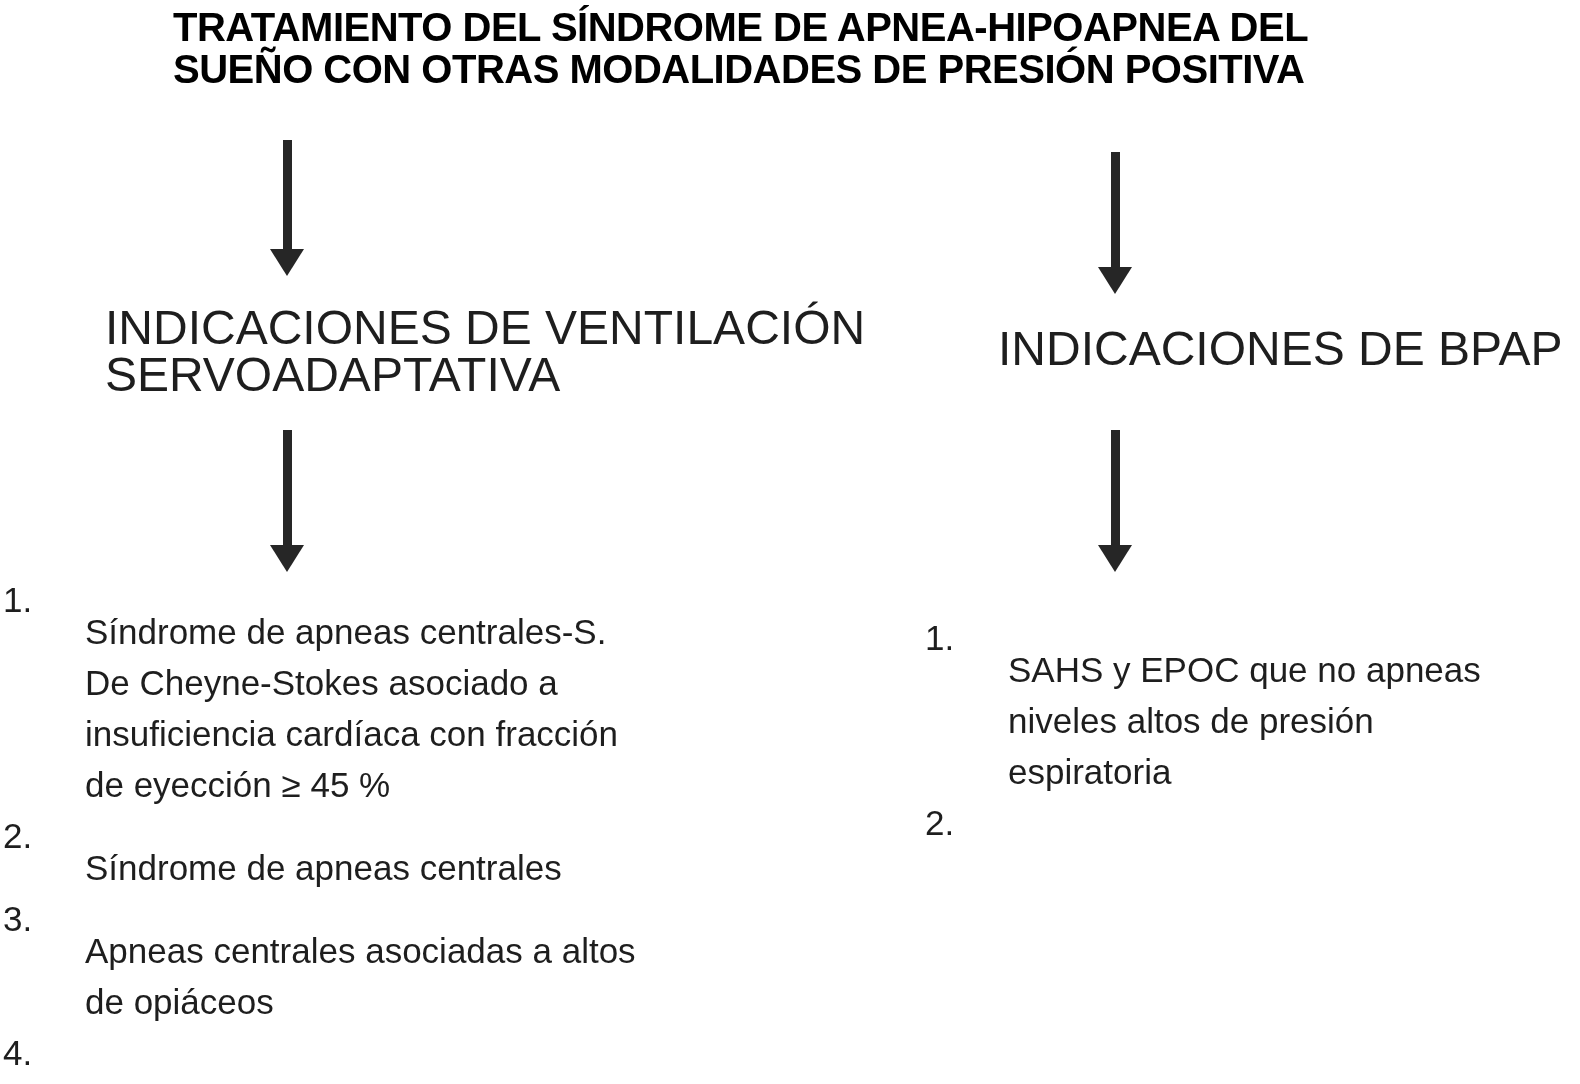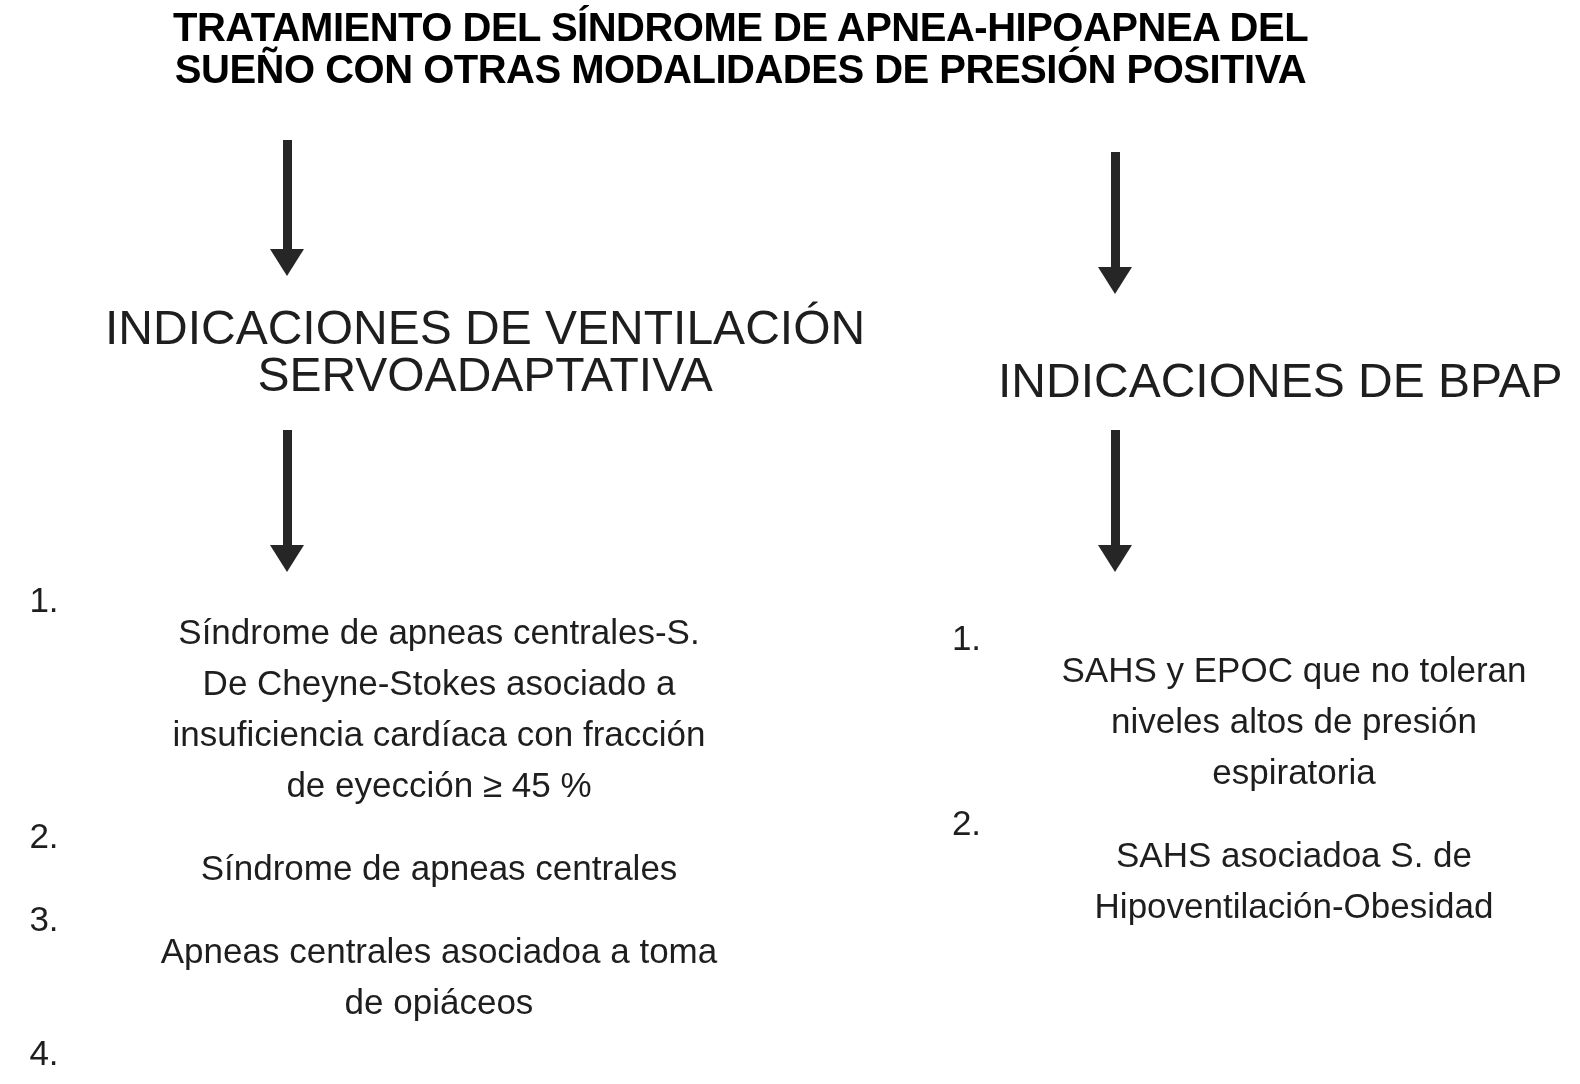--- a/index.html
+++ b/index.html
@@ -1,21 +1,21 @@
 <!DOCTYPE html>
 <html style="--background: #ffffff; --title: #000000; --text: #1e1e1e; --arrow: #262626;"><head>
 <meta charset="utf-8">
 <style>
   :root {
     --background: #ffffff;
     --title: #000000;
     --text: #1e1e1e;
     --arrow: #262626;
   }
-  * { margin: 0; padding: 0; box-sizing: border-box; text-align: center; }
+  * { margin: 0; padding: 0; box-sizing: border-box; }
   html, body { background: var(--background); }
   body { font-family: "Liberation Sans", "DejaVu Sans", sans-serif; }
 
   .canvas {
     position: relative;
     width: 1580px;
     height: 1084px;
     background: var(--background);
     overflow: hidden;
   }
@@ -34,21 +34,21 @@
 
   .heading {
     position: absolute;
     font-size: 48px;
     font-weight: 400;
     line-height: 47px;
     color: var(--text);
     white-space: pre-line;
   }
   .heading-asv  { left: 105px; top: 304px; }
-  .heading-bpap { left: 998px; top: 325px; margin-top: 32px; }
+  .heading-bpap { left: 998px; top: 325px; }
 
   
   .arrow {
     position: absolute;
     width: 34px;
     display: flex;
     flex-direction: column;
     align-items: center;
   }
   .arrow .shaft {
@@ -122,35 +122,33 @@
 De Cheyne-Stokes asociado a
 insuficiencia cardíaca con fracción
 de eyección ≥ 45 %</span>
     </div>
     <div class="list-item">
       <span class="num">2.</span>
       <span class="text">Síndrome de apneas centrales</span>
     </div>
     <div class="list-item">
       <span class="num">3.</span>
-      <span class="text">Apneas centrales asociadoa a toma
+      <span class="text">Apneas centrales asociadas a altos
 de opiáceos</span>
     </div>
     <div class="list-item">
       <span class="num">4.</span>
     </div>
   </div>
 
   <div class="num-list list-bpap">
     <div class="list-item">
       <span class="num">1.</span>
-      <span class="text">SAHS y EPOC que no toleran
+      <span class="text">SAHS y EPOC que no apneas
 niveles altos de presión
 espiratoria</span>
     </div>
     <div class="list-item">
       <span class="num">2.</span>
-      <span class="text">SAHS asociadoa S. de
-Hipoventilación-Obesidad</span>
     </div>
   </div>
 
 </div>
 
 </body></html>

